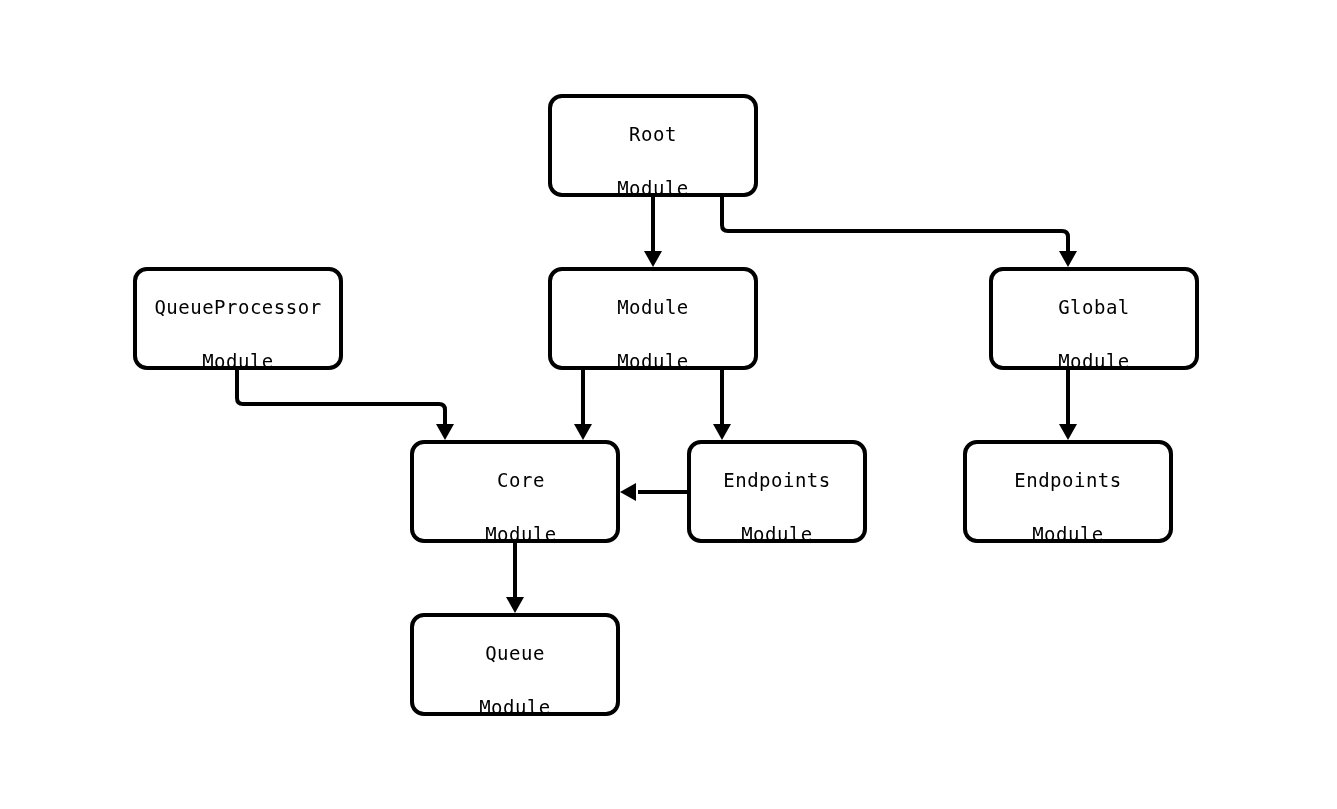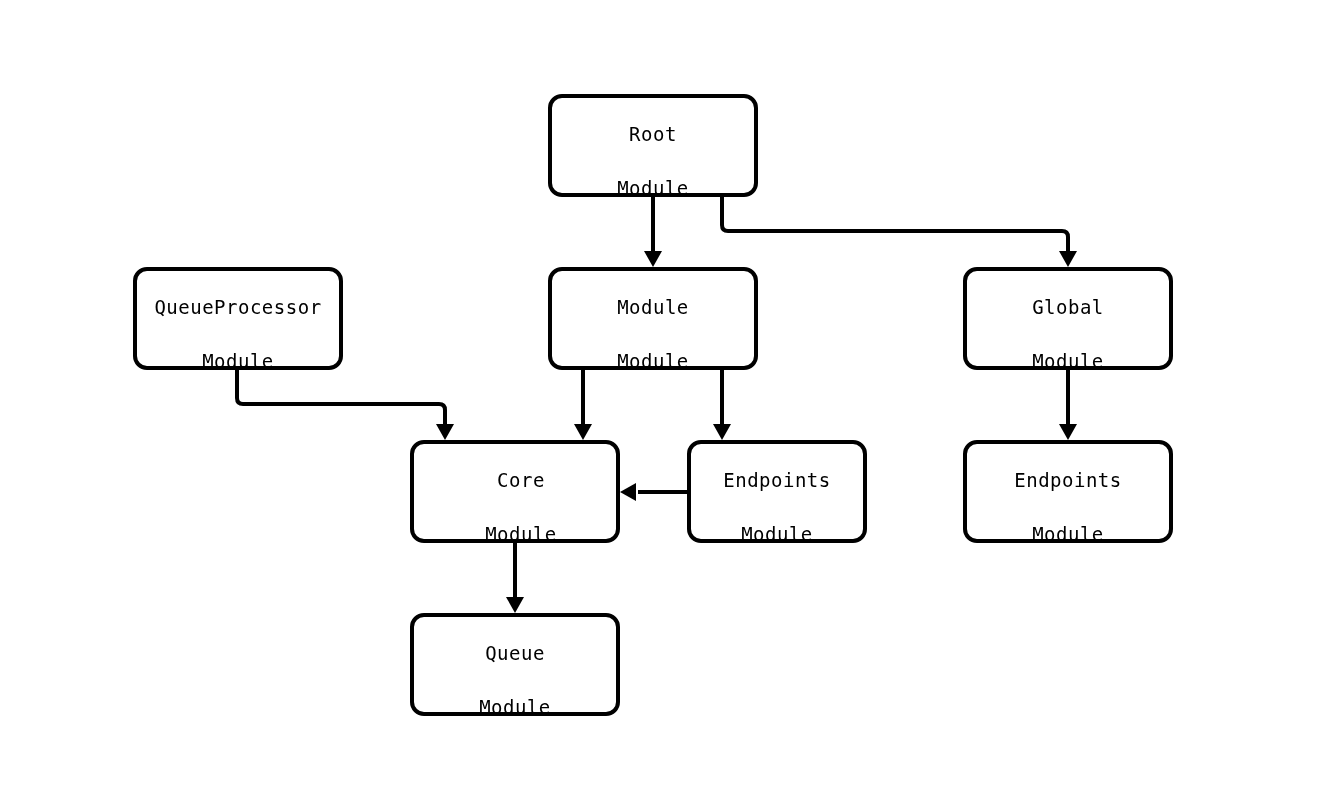--- a/index.html
+++ b/index.html
@@ -83,21 +83,21 @@
         <span class="line2">Module</span>
       </div>
       <div class="node" style="left: 133px; top: 267px; width: 210px; height: 103px; border-width: 4px; border-color: rgb(0, 0, 0); color: rgb(0, 0, 0);">
         <span class="line1">QueueProcessor</span>
         <span class="line2">Module</span>
       </div>
       <div class="node" style="left: 548px; top: 267px; width: 210px; height: 103px; border-width: 4px; border-color: rgb(0, 0, 0); color: rgb(0, 0, 0);">
         <span class="line1">Module</span>
         <span class="line2">Module</span>
       </div>
-      <div class="node" style="left: 963px; top: 267px; width: 210px; height: 103px; border-width: 4px; border-color: rgb(0, 0, 0); color: rgb(0, 0, 0); text-align: right;">
+      <div class="node" style="left: 989px; top: 267px; width: 210px; height: 103px; border-width: 4px; border-color: rgb(0, 0, 0); color: rgb(0, 0, 0); text-align: right;">
         <span class="line1">Global</span>
         <span class="line2">Module</span>
       </div>
       <div class="node" style="left: 410px; top: 440px; width: 210px; height: 103px; border-width: 4px; border-color: rgb(0, 0, 0); color: rgb(0, 0, 0); padding-left: 12px;">
         <span class="line1">Core</span>
         <span class="line2">Module</span>
       </div>
       <div class="node" style="left: 687px; top: 440px; width: 180px; height: 103px; border-width: 4px; border-color: rgb(0, 0, 0); color: rgb(0, 0, 0);">
         <span class="line1">Endpoints</span>
         <span class="line2">Module</span>

